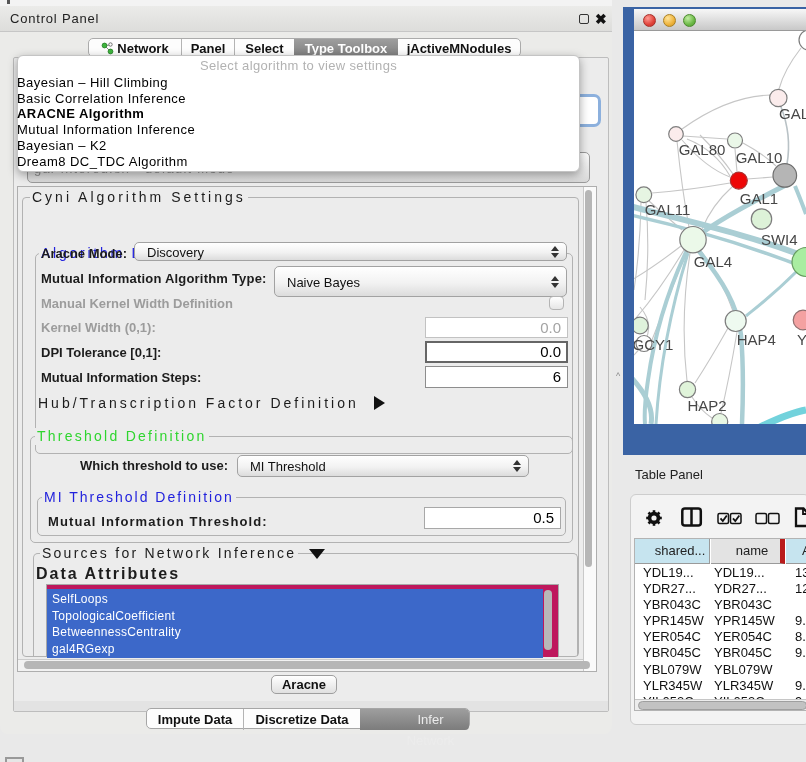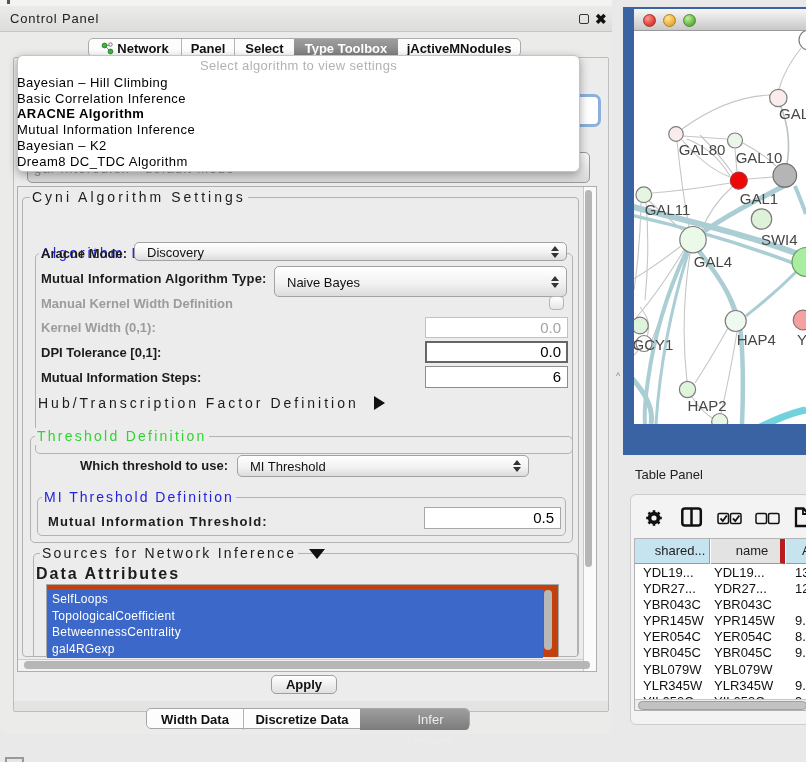--- a/index.html
+++ b/index.html
@@ -110,30 +110,30 @@
   <span class="glabel" style="color:#2222dd;left:4px;letter-spacing:2px;">MI Threshold Definition</span>
 </div>
 <div class="abs blabel" style="left:48px;top:514px;letter-spacing:1.1px;">Mutual Information Threshold:</div>
 <div class="tfield" style="left:424px;top:507px;width:137px;height:22px;border:1px solid #a8a8a8;color:#000;line-height:20px;padding-right:6px;">0.5</div>
 
 <div class="grp" style="left:33px;top:553px;width:545px;height:103px;border-bottom:none;border-radius:5px 5px 0 0;">
   <span class="glabel" style="color:#1c1c1c;left:6px;letter-spacing:2.25px;">Sources for Network Inference</span>
 </div>
 <div class="abs" style="left:309px;top:549px;width:0;height:0;border-left:8px solid transparent;border-right:8px solid transparent;border-top:10px solid #111;"></div>
 <div class="abs" style="left:36px;top:565px;font-size:16px;font-weight:bold;color:#1c1c1c;letter-spacing:2px;white-space:nowrap;">Data Attributes</div>
-<div class="abs" style="left:46px;top:584px;width:513px;height:73px;border:1px solid #a8a8a8;background:#c2410c;border-bottom:none;">
+<div class="abs" style="left:46px;top:584px;width:513px;height:73px;border:1px solid #a8a8a8;background:#be185d;border-bottom:none;">
   <div style="position:absolute;left:0;top:4px;width:496px;height:69px;background:#3c68c9;"></div>
   <div style="position:absolute;left:5px;top:6px;font-size:12px;color:#fff;line-height:16.5px;letter-spacing:0.3px;">SelfLoops<br>TopologicalCoefficient<br>BetweennessCentrality<br>gal4RGexp</div>
   <div style="position:absolute;right:6px;top:5px;width:8px;height:60px;background:#b8b8b8;border-radius:4px;"></div>
 </div>
 
-<div class="abs" style="left:271px;top:675px;width:66px;height:19px;border:1px solid #9e9e9e;border-radius:5px;background:linear-gradient(#ffffff,#e0e0e0);text-align:center;font-size:13px;font-weight:bold;color:#111;line-height:18px;">Apply</div>
+<div class="abs" style="left:271px;top:675px;width:66px;height:19px;border:1px solid #9e9e9e;border-radius:5px;background:linear-gradient(#ffffff,#e0e0e0);text-align:center;font-size:13px;font-weight:bold;color:#111;line-height:18px;">Aracne</div>
 
 <div class="abs" style="left:146px;top:708px;height:21px;border:1px solid #a6a6a6;border-radius:5px;background:#fdfdfd;display:flex;">
-  <div class="tabseg" style="width:96px;line-height:21px;height:21px;">Width Data</div>
+  <div class="tabseg" style="width:96px;line-height:21px;height:21px;">Impute Data</div>
   <div class="tabseg" style="width:117px;line-height:21px;height:21px;border-left:1px solid #b4b4b4;">Discretize Data</div>
   <div class="tabseg" style="width:109px;line-height:21px;height:21px;background:linear-gradient(#9e9e9e,#7c7c7c);color:#ececec;border-radius:0 4px 4px 0;font-weight:normal;padding-left:32px;">Infer Network</div>
 </div>
 
 <div class="abs" style="left:5px;top:757px;width:19px;height:10px;border:2px solid #999;background:#e6e6e6;"></div>
 
 <div class="abs" style="left:616px;top:371px;font-size:9px;color:#888;">^</div>
 
 <div class="abs" style="left:623px;top:7px;width:183px;height:448px;background:#3a63a4;"></div>
 <div class="abs" style="left:634px;top:9px;width:172px;height:22px;background:linear-gradient(#f7f7f7,#c8c8c8);border-bottom:1px solid #9a9a9a;"></div>

